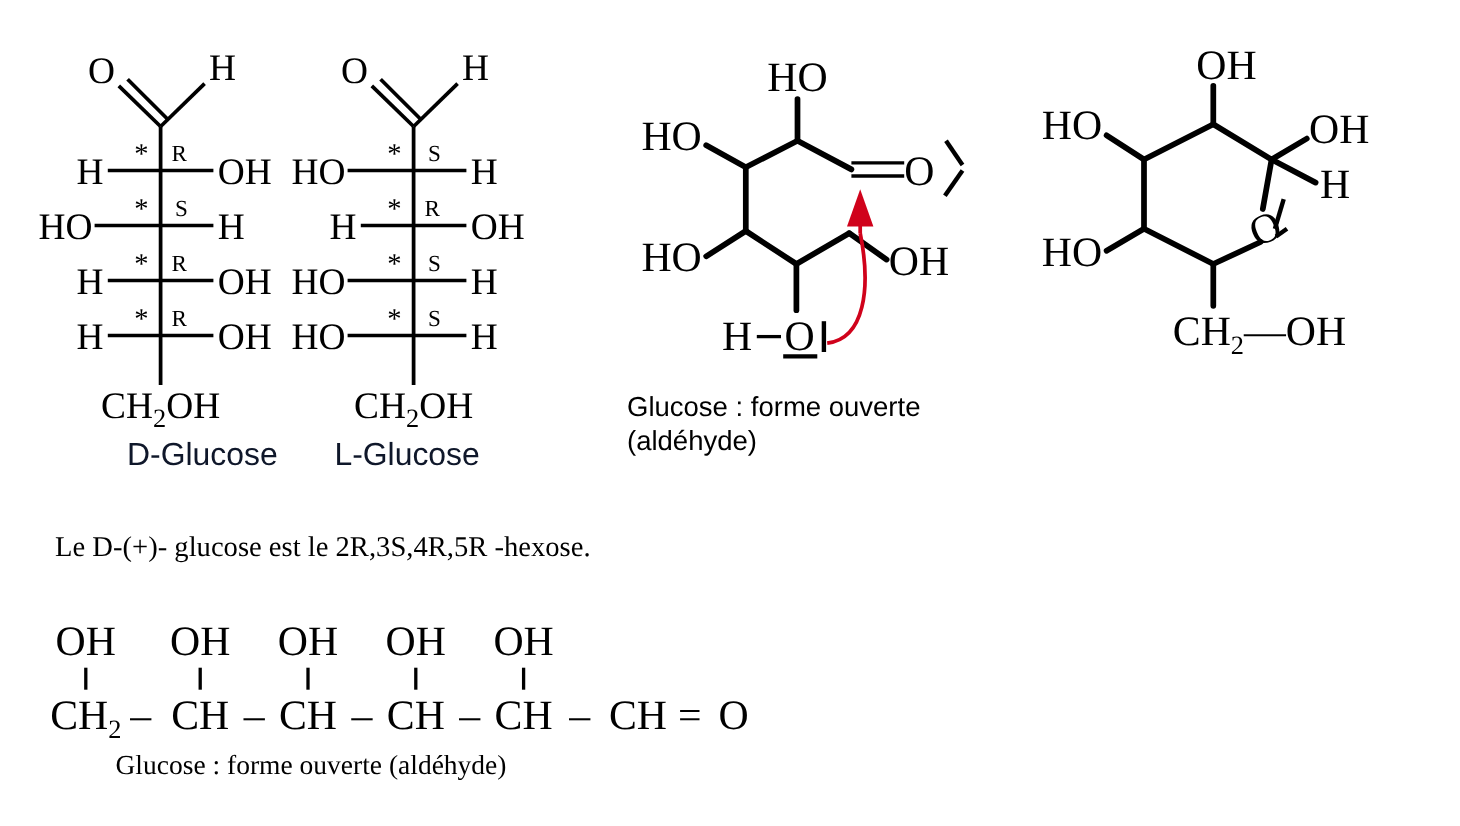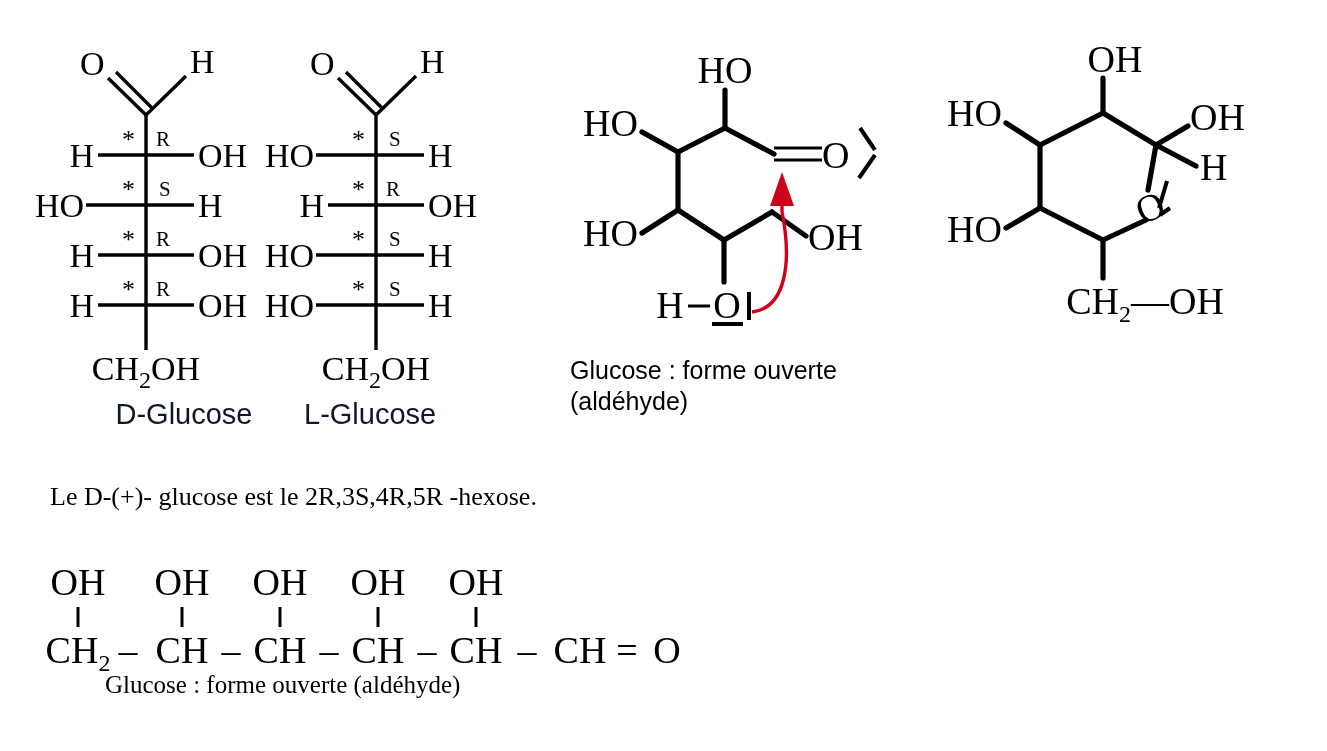--- a/index.html
+++ b/index.html
@@ -255,16 +255,16 @@
       <text class="at lbl-main" text-anchor="middle" x="250" y="108">CH</text>
       <text class="at lbl-main" text-anchor="middle" x="299" y="108">–</text>
       <text class="at lbl-main" text-anchor="middle" x="348" y="108">CH</text>
       <text class="at lbl-main" text-anchor="middle" x="397" y="108">–</text>
       <text class="at lbl-main" text-anchor="middle" x="446" y="108">CH</text>
       <text class="at lbl-main" text-anchor="middle" x="497" y="108">–</text>
       <text class="at lbl-main" text-anchor="middle" x="550" y="108">CH</text>
       <text class="at lbl-main" text-anchor="middle" x="597" y="108">=</text>
       <text class="at lbl-main" text-anchor="middle" x="637" y="108">O</text>
     </svg>
-    <div class="formula-caption" style="left:75px; top:116px;">Glucose : forme ouverte (aldéhyde)</div>
+    <div class="formula-caption" style="left:75px; top:128px;">Glucose : forme ouverte (aldéhyde)</div>
   </div>
 
 </div>
 
 </body></html>

